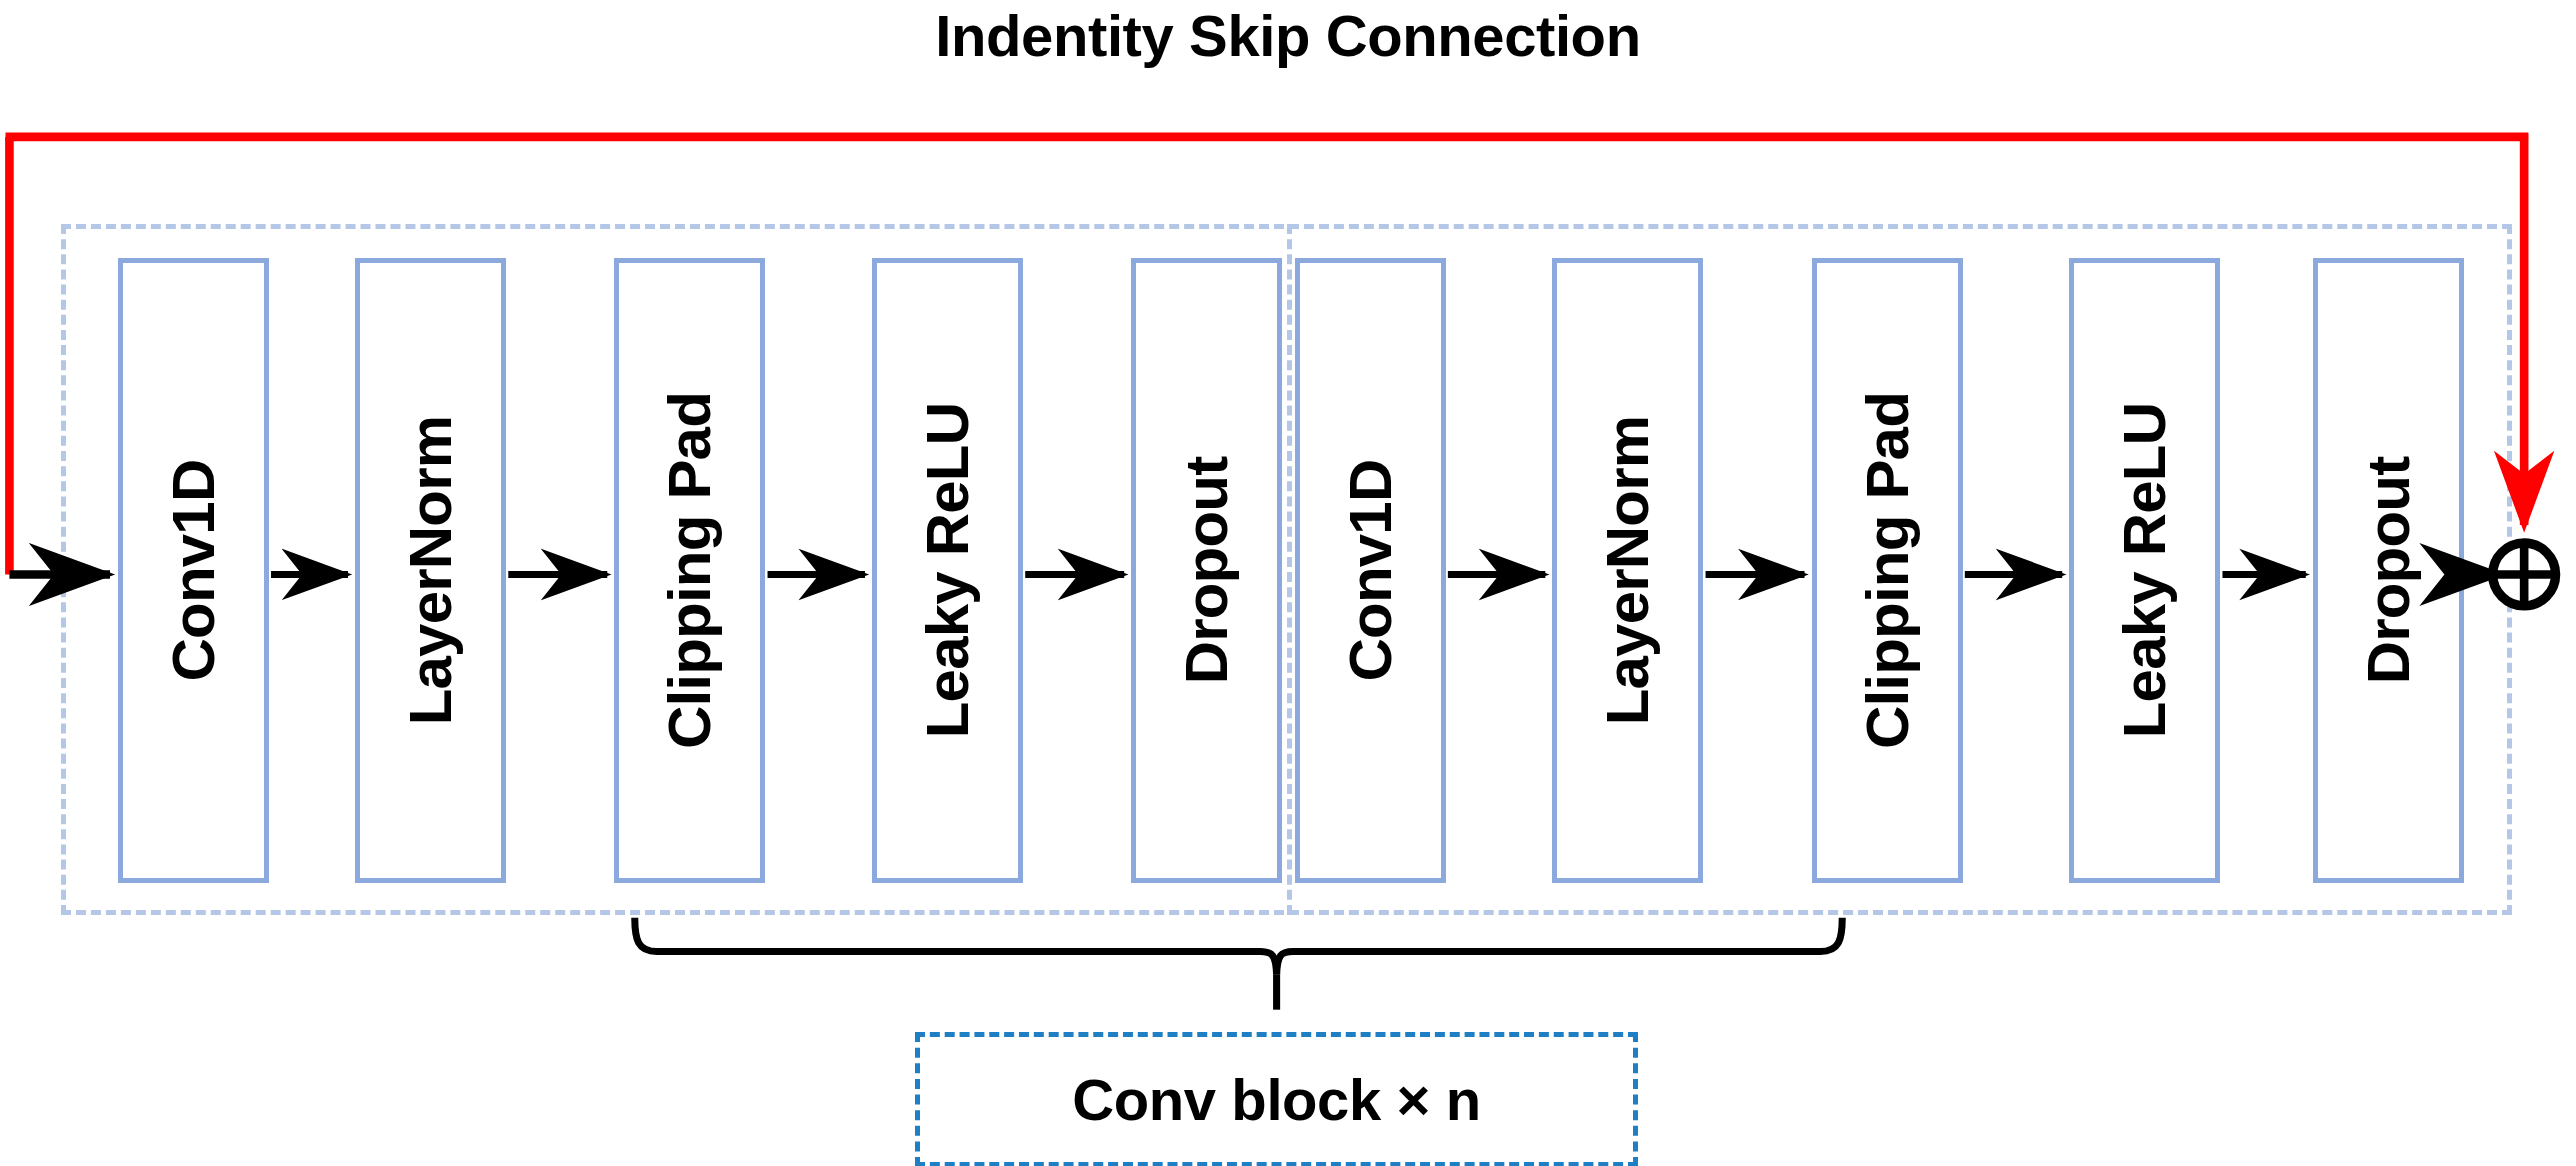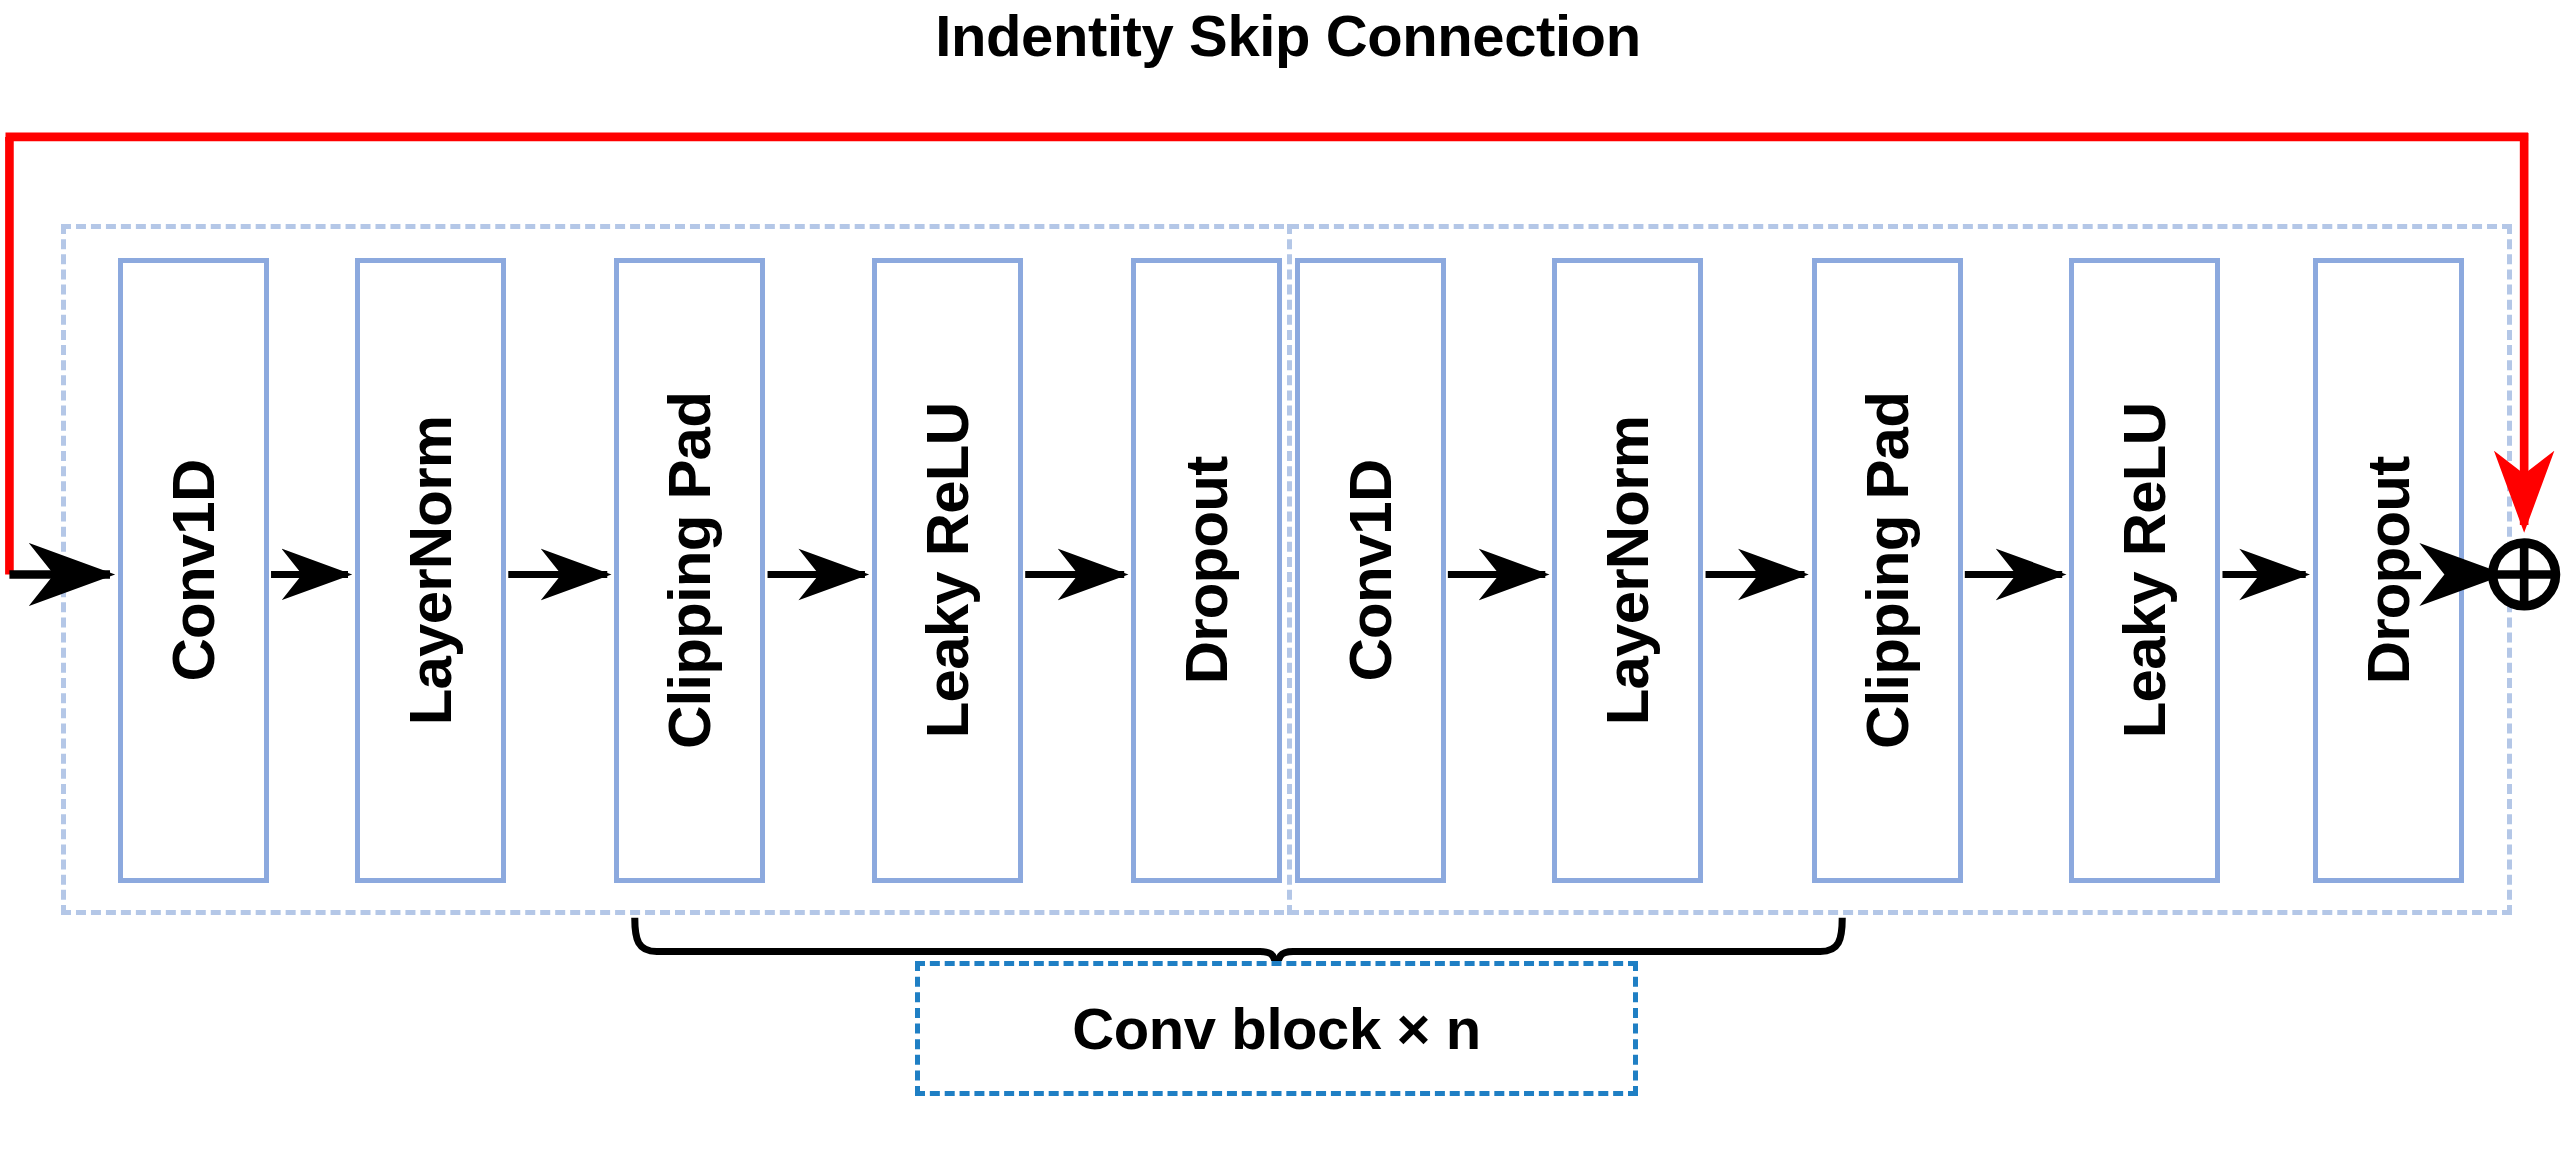--- a/index.html
+++ b/index.html
@@ -85,21 +85,21 @@
     white-space: nowrap;
     transform: rotate(-90deg);
     transform-origin: center center;
     letter-spacing: -0.8px;
   }
 
   
   #conv-block-caption {
     position: absolute;
     left: 915px;
-    top: 961px;
+    top: 1032px;
     width: 723px;
     height: 135px;
     border: 5.5px dashed #1f7fc4;
     box-sizing: border-box;
     display: flex;
     align-items: center;
     justify-content: center;
     background: #ffffff;
   }
   #conv-block-caption .caption-text {

